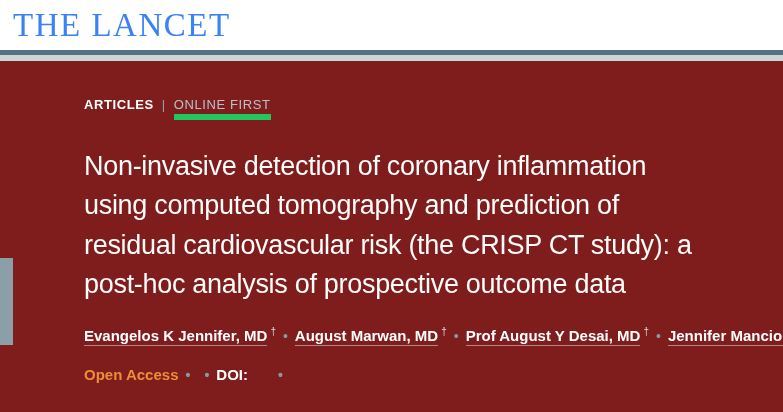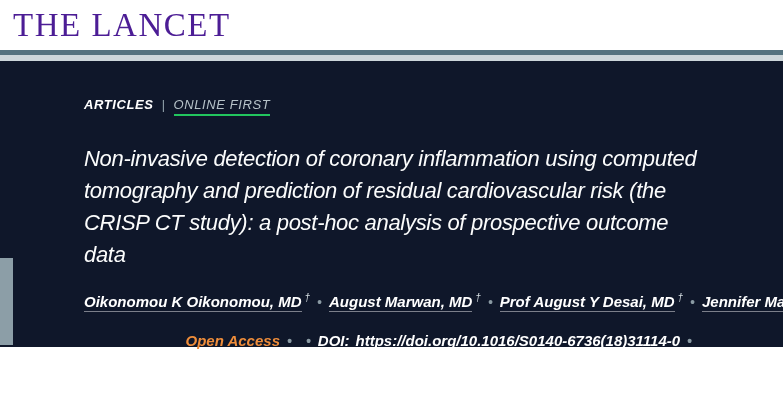--- a/index.html
+++ b/index.html
@@ -15,35 +15,34 @@
     height: 50px;
     background: #ffffff;
     display: flex;
     align-items: center;
     padding-left: 13px;
   }
   .lancet-logo {
     font-family: "Liberation Serif", serif;
     font-size: 33px;
     font-weight: 400;
-    color: #4c1d95;
+    color: #3b82f6;
     letter-spacing: 1.5px;
     cursor: pointer;
     line-height: 1;
   }
   .header-rule  { height: 5px; background: #54727f; }
   .light-strip  { height: 6px; background: #ccd6da; }
 
   
   .hero {
     position: relative;
-    background: #0f172a;
-    height: 286px;
+    background: #7f1d1d;
+    height: 351px;
     color: #ffffff;
-    font-style: italic;
   }
   .side-tab {
     position: absolute;
     left: 0;
     top: 197px;
     width: 13px;
     height: 87px;
     background: #8c9ea7;
     cursor: pointer;
   }
@@ -58,29 +57,29 @@
     letter-spacing: 0.6px;
     margin-bottom: 27px;
     display: flex;
     align-items: baseline;
     gap: 8px;
   }
   .breadcrumb .section { color: #ffffff; font-weight: 700; cursor: pointer; }
   .breadcrumb .sep     { color: #93a4ad; }
   .breadcrumb .subsection {
     color: #b6c2c8;
-    border-bottom: 2px solid #22c55e;
+    border-bottom: 6px solid #22c55e;
     padding-bottom: 2px;
     cursor: pointer;
     text-decoration: none;
   }
 
   
   .article-title {
-    font-size: 22px;
+    font-size: 27px;
     font-weight: 400;
     letter-spacing: -0.3px;
     line-height: 1.46;
     color: #fbfcfc;
     max-width: 699px;
     margin-bottom: 17px;
   }
 
   
   .authors {
@@ -110,25 +109,24 @@
     font-size: 14px;
   }
 
   
   .meta {
     font-size: 15px;
     font-weight: 700;
     white-space: nowrap;
     display: flex;
     align-items: baseline;
-    justify-content: flex-end;
   }
   .meta .open-access { color: #ef8d3a; cursor: pointer; }
   .meta .published   { color: #ffffff; }
-  .meta .doi-label   { color: #ffffff; margin-right: 6px; }
+  .meta .doi-label   { color: #ffffff; margin-right: 23px; }
   .meta .doi-link {
     color: #ffffff;
     text-decoration: none;
     border-bottom: 1px solid rgba(255,255,255,0.55);
     padding-bottom: 1px;
     cursor: pointer;
   }
 </style>
 </head>
 <body>
@@ -148,26 +146,25 @@
     <div class="content">
 
       <nav class="breadcrumb">
         <span class="section">ARTICLES</span>
         <span class="sep">|</span>
         <a class="subsection">ONLINE FIRST</a>
       </nav>
 
       <h1 class="article-title">Non-invasive detection of coronary inflammation using computed tomography and prediction of residual cardiovascular risk (the CRISP CT study): a post-hoc analysis of prospective outcome data</h1>
 
-      <div class="authors"><a class="author">Oikonomou K Oikonomou, MD</a><sup class="dagger">†</sup><span class="bullet">•</span><a class="author">August Marwan, MD</a><sup class="dagger">†</sup><span class="bullet">•</span><a class="author">Prof August Y Desai, MD</a><sup class="dagger">†</sup><span class="bullet">•</span><a class="author">Jennifer Mancio, MD</a></div>
+      <div class="authors"><a class="author">Evangelos K Jennifer, MD</a><sup class="dagger">†</sup><span class="bullet">•</span><a class="author">August Marwan, MD</a><sup class="dagger">†</sup><span class="bullet">•</span><a class="author">Prof August Y Desai, MD</a><sup class="dagger">†</sup><span class="bullet">•</span><a class="author">Jennifer Mancio, MD</a></div>
 
       <div class="meta">
         <span class="open-access">Open Access</span>
         <span class="bullet">•</span>
         <span class="bullet">•</span>
         <span class="doi-label">DOI:</span>
-        <a class="doi-link">https://doi.org/10.1016/S0140-6736(18)31114-0</a>
         <span class="bullet">•</span>
       </div>
 
     </div>
   </section>
 </div>
 
 </body></html>

